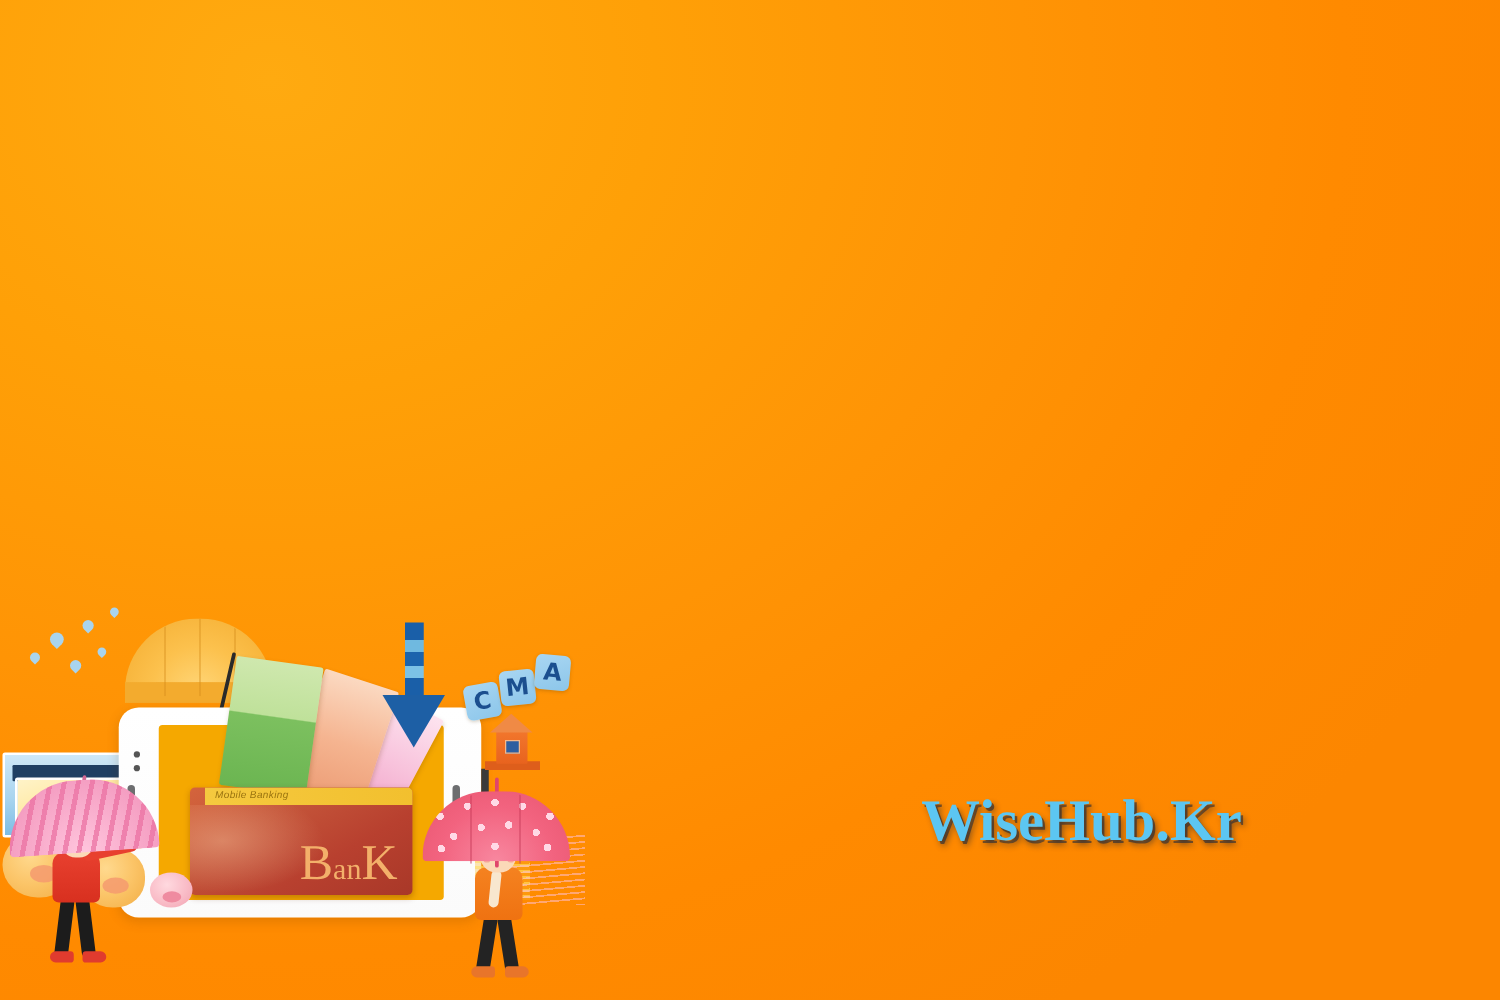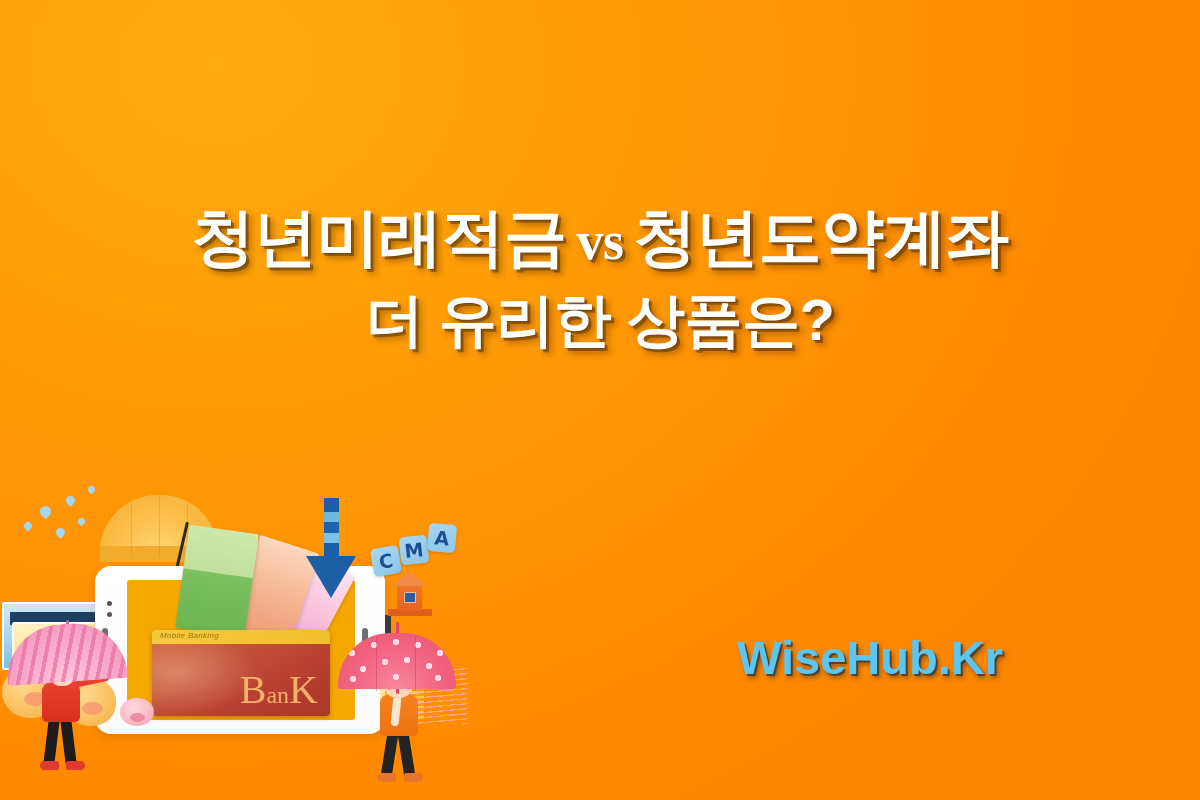--- a/index.html
+++ b/index.html
@@ -64,20 +64,21 @@
     left: 737px;
     top: 630px;
     font-size: 47px;
     font-weight: 700;
     color: #5cc6f2;
     letter-spacing: 0px;
     text-shadow:
        2px 2px 0 rgba(20,35,60,0.55),
        3px 4px 5px rgba(10,25,50,0.45);
     user-select: none;
+    font-family: Liberation Serif, serif;
   }
 
   
   #illustration {
     position: absolute;
     left: 0px;
     top: 470px;
     width: 500px;
     height: 330px;
   }
@@ -241,21 +242,21 @@
   
   .card {
     left: 152px; top: 160px; width: 178px; height: 86px;
     background: linear-gradient(150deg, #d4643c 0%, #c5563a 30%, #b8402f 65%, #a93828 100%);
     border-radius: 4px;
     box-shadow: 0 2px 5px rgba(90,30,0,0.30);
     overflow: hidden;
   }
   .card-band {
     position: absolute;
-    left: 0; top: 0; width: 178px; height: 14px;
+    left: 12px; top: 0; width: 178px; height: 14px;
     background: linear-gradient(90deg,#f5c93f 0%, #f2bf2d 100%);
   }
   .card-band-text {
     position: absolute;
     left: 8px; top: 1px;
     font-size: 8px;
     color: #9a7410;
     font-style: italic;
     letter-spacing: 0.3px;
   }
@@ -599,20 +600,16 @@
     <div class="girl-hair"></div>
     <div class="girl-head"></div>
     <div class="girl-hair-front"></div>
     <div class="umb-girl-handle"></div>
     <div class="umb-girl-canopy"></div>
     <div class="piggy-c"></div>
     <div class="piggy-c-snout"></div>
 
   </div>
 
-  <div class="title-block">
-    <div class="title-line title-line-1"><span>청년미래적금</span><span class="vs-text">vs</span><span>청년도약계좌</span></div>
-    <div class="title-line title-line-2">더 유리한 상품은?</div>
-  </div>
 
   <div class="watermark">WiseHub.Kr</div>
 
 </div>
 
 </body></html>

